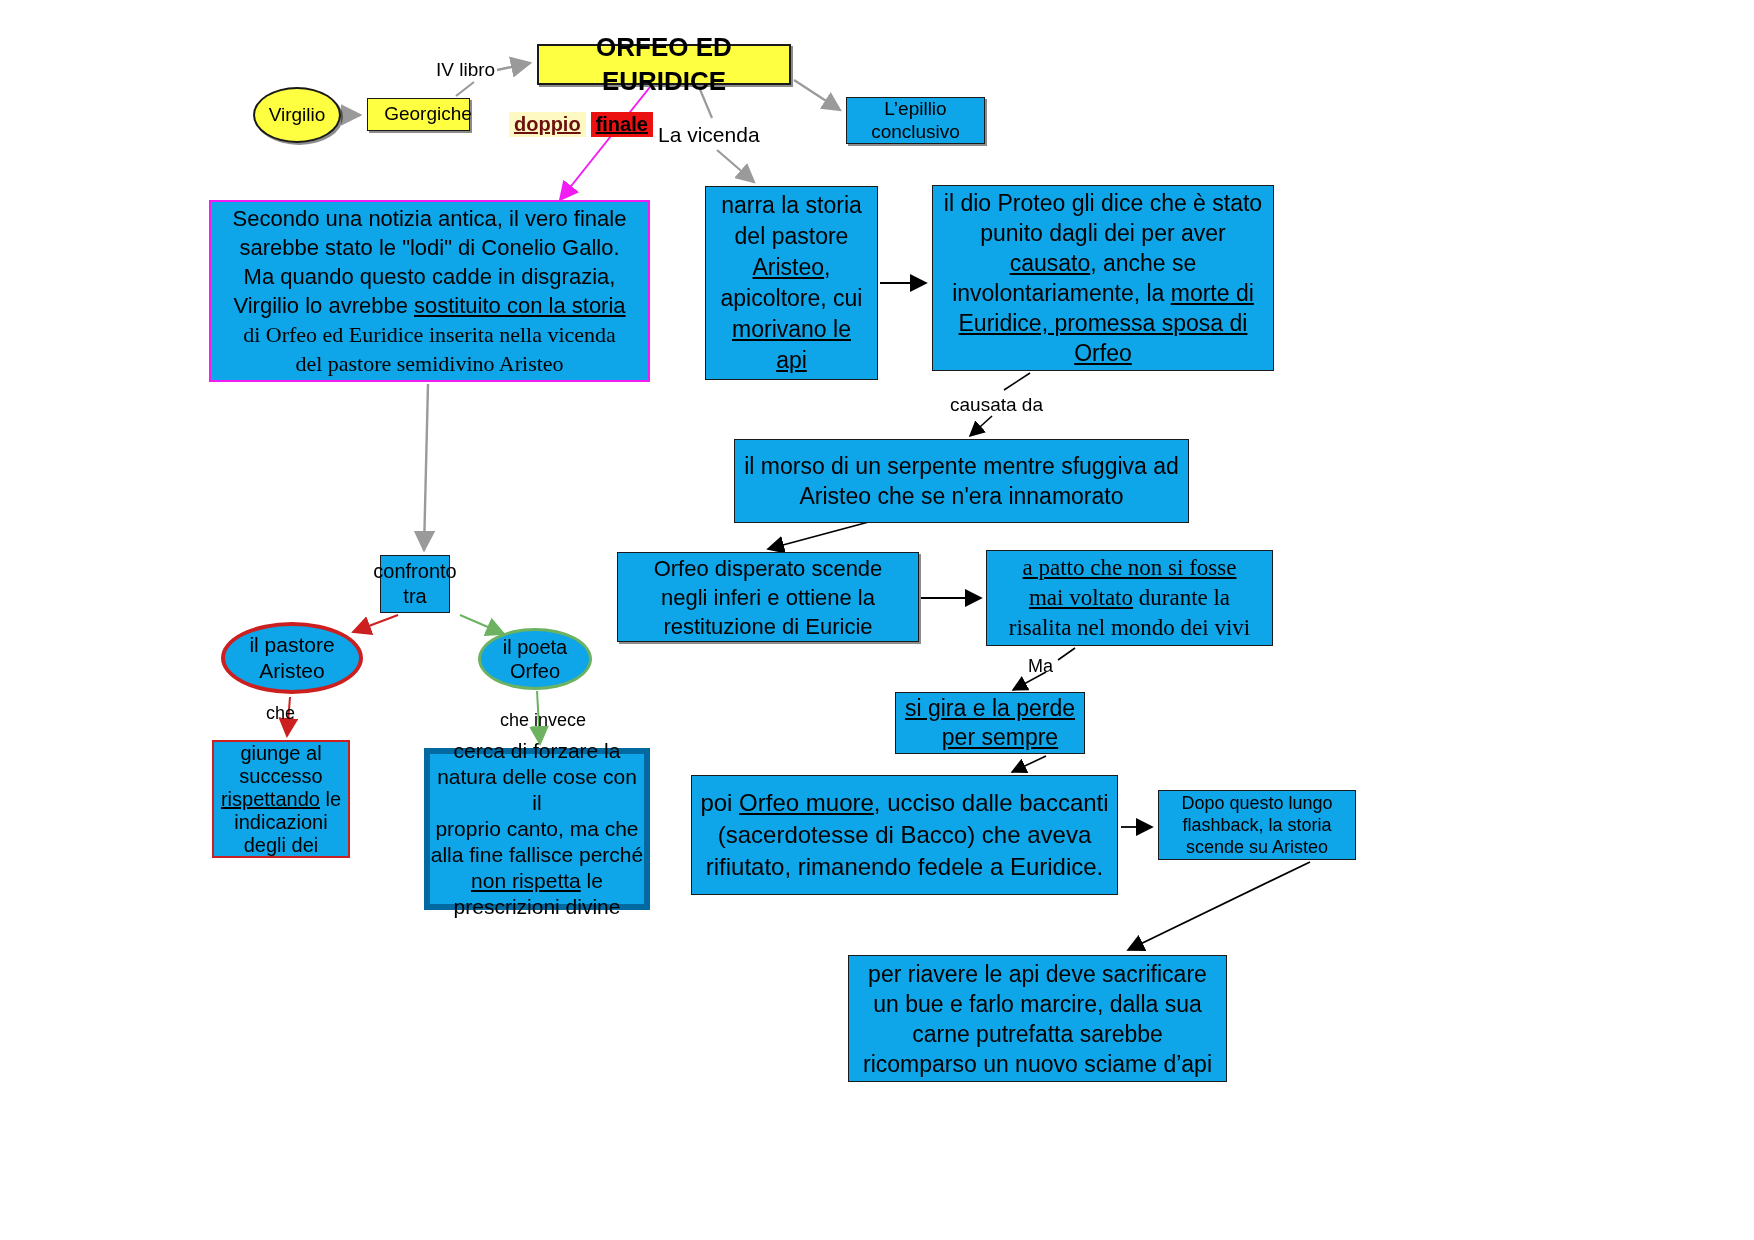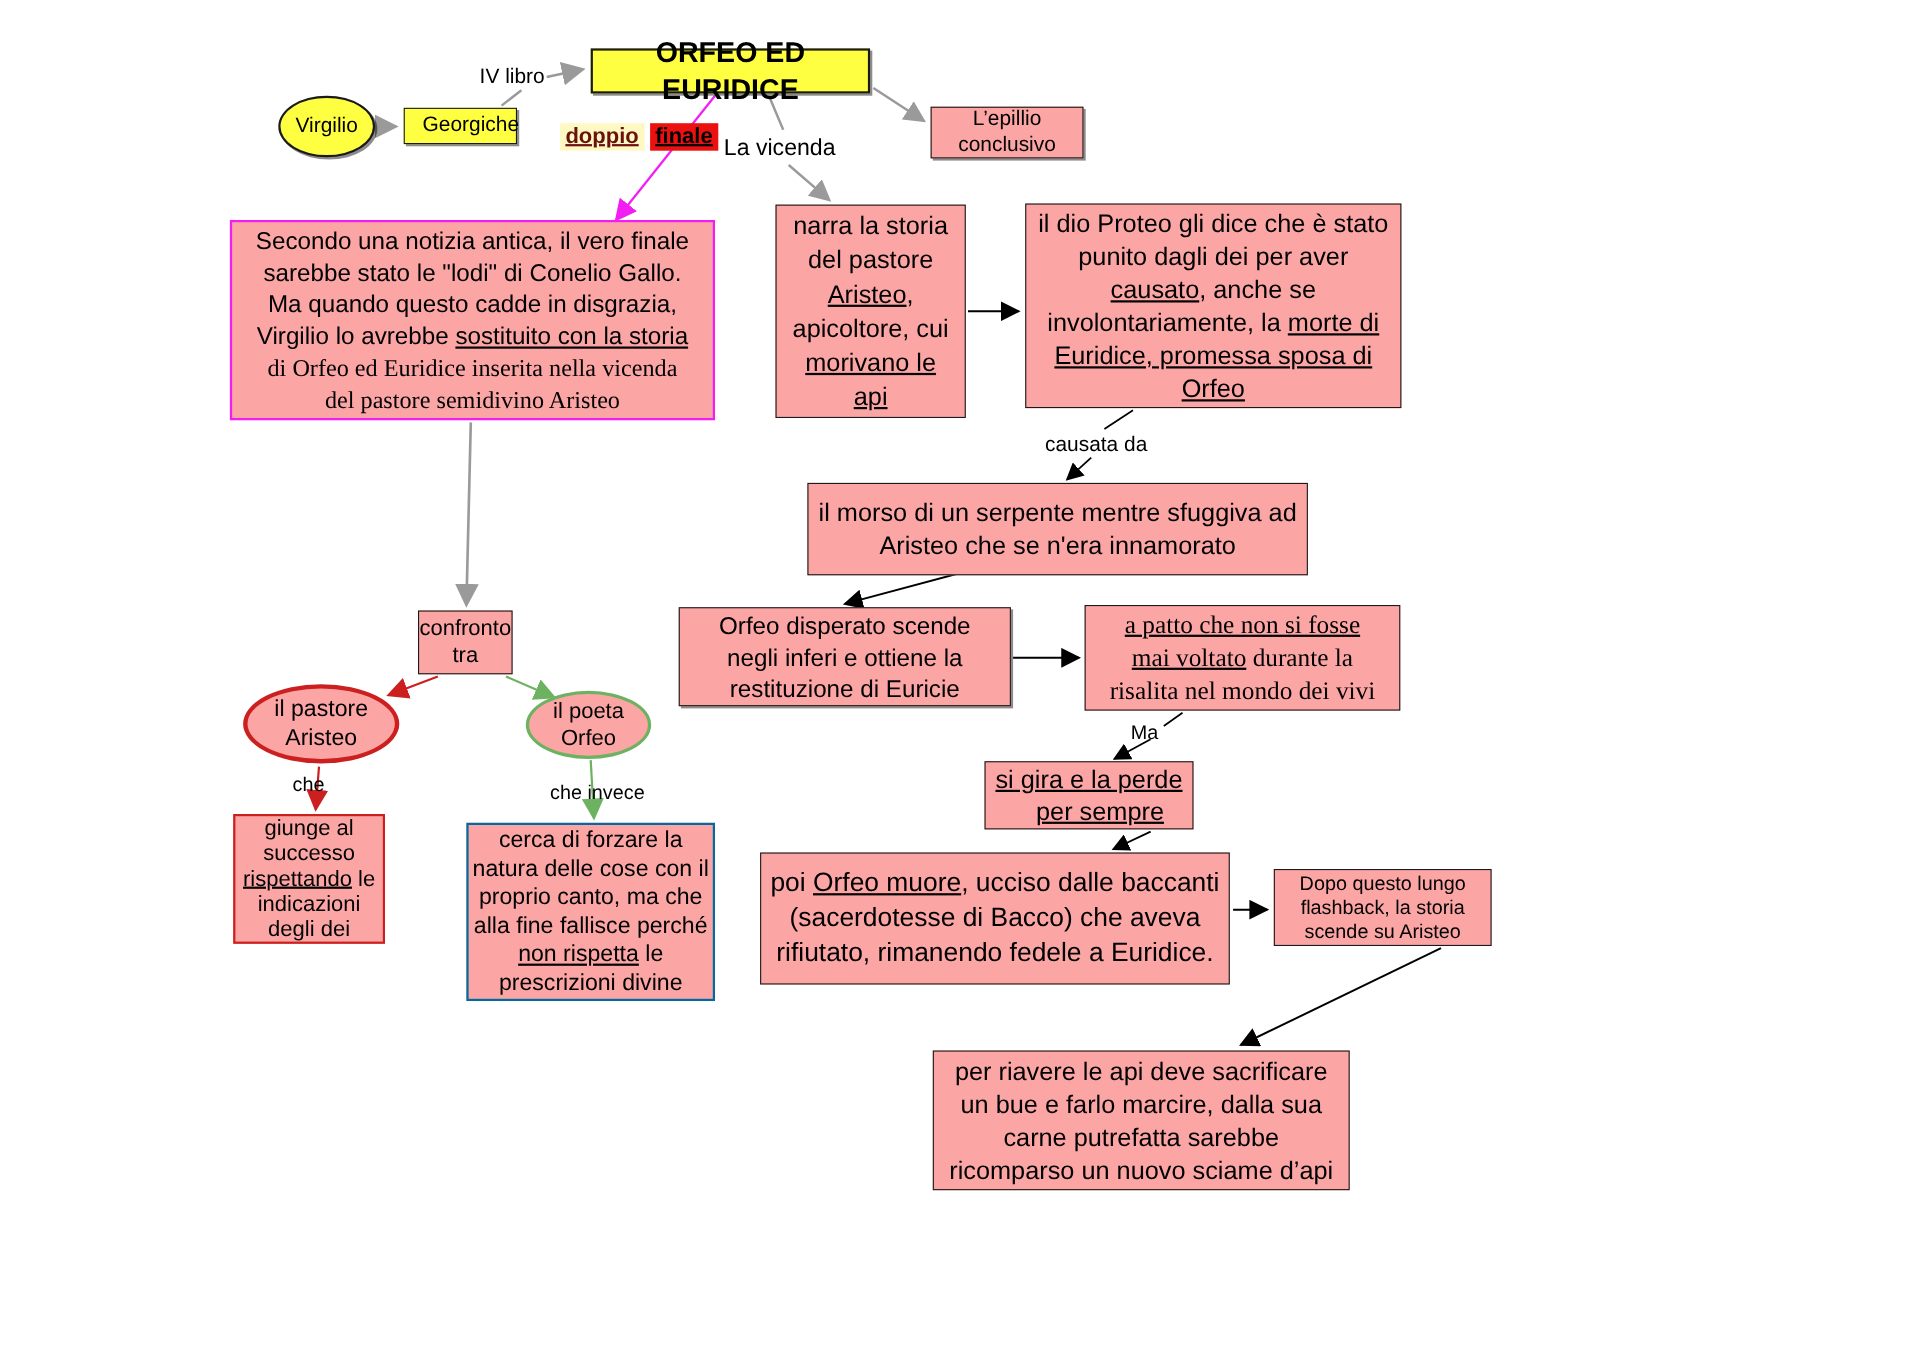--- a/index.html
+++ b/index.html
@@ -10,31 +10,31 @@
     font-family:"Liberation Sans", sans-serif;
     color:#000;
     overflow:hidden;
   }
   .edges{position:absolute;left:0;top:0;width:1754px;height:1240px;pointer-events:none;}
   .node{
     position:absolute;
     display:flex;align-items:center;justify-content:center;
     text-align:center;
     box-sizing:border-box;
-    background:#fca5a5;
+    background:#0ea5e9;
     line-height:1.3;
   }
   .rect{border:1.7px solid #1a1a1a;}
   .yellow{background:#ffff42;}
   .shadow{box-shadow:2px 2px 0 rgba(0,0,0,.45);}
   .ellipse{border-radius:50%;}
   .label{position:absolute;background:transparent;border:none;white-space:nowrap;}
   .magenta-border{border:2px solid #f31df3;}
   .red-border{border:2px solid #cc2020;}
-  .green-border{border:2px solid #0369a1;}
+  .green-border{border:6px solid #0369a1;}
   .red-ellipse{border:4px solid #cc2020;}
   .green-ellipse{border:3.5px solid #6cb261;}
   .hl{padding:1px 5px;font-weight:bold;text-decoration:underline;}
   .serif{font-family:"Liberation Serif", serif;}
 </style>
 </head>
 <body>
 
 <div class="canvas">
 
@@ -137,21 +137,21 @@
     </div>
 
   <div class="node rect" style="left:1158px;top:790px;width:198px;height:70px;font-size:18px;line-height:22px;">
       <div><span>Dopo questo lungo</span><br><span>flashback, la storia</span><br><span>scende su Aristeo</span></div>
     </div>
 
   <div class="node rect" style="left:848px;top:955px;width:379px;height:127px;font-size:23px;line-height:30px;">
       <div><span>per riavere le api deve sacrificare</span><br><span>un bue e farlo marcire, dalla sua</span><br><span>carne putrefatta sarebbe</span><br><span>ricomparso un nuovo sciame d’api</span></div>
     </div>
 
-  <div class="node rect" style="left:380px;top:555px;width:86px;height:58px;font-size:20px;line-height:25px;">
+  <div class="node rect" style="left:380px;top:555px;width:70px;height:58px;font-size:20px;line-height:25px;">
       <div><span>confronto</span><br><span>tra</span></div>
     </div>
 
   <div class="node ellipse red-ellipse" style="left:221px;top:622px;width:142px;height:72px;font-size:21px;line-height:26px;">
       <div><span>il pastore</span><br><span>Aristeo</span></div>
     </div>
 
   <div class="node ellipse green-ellipse" style="left:478px;top:628px;width:114px;height:62px;font-size:20px;line-height:24px;">
       <div><span>il poeta</span><br><span>Orfeo</span></div>
     </div>

